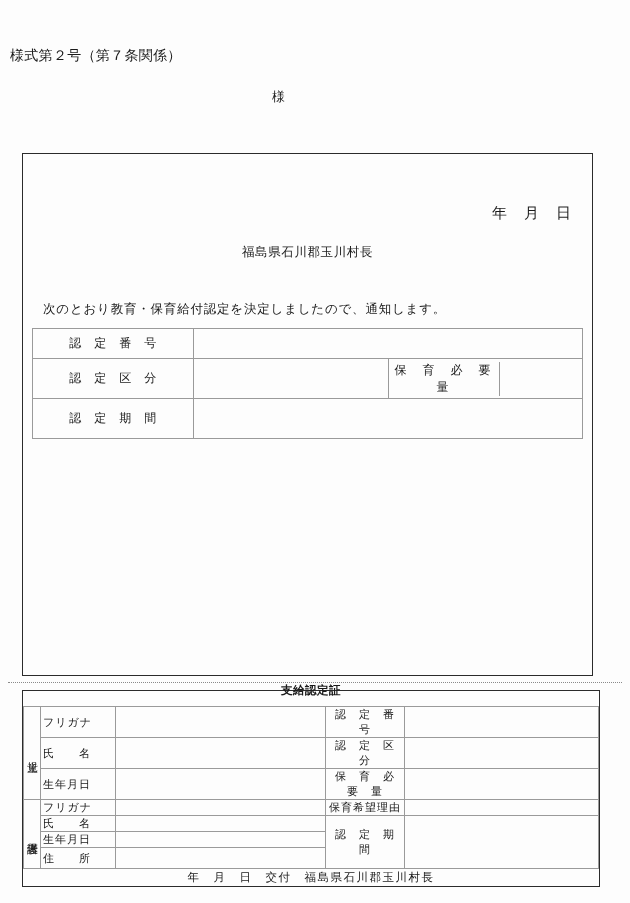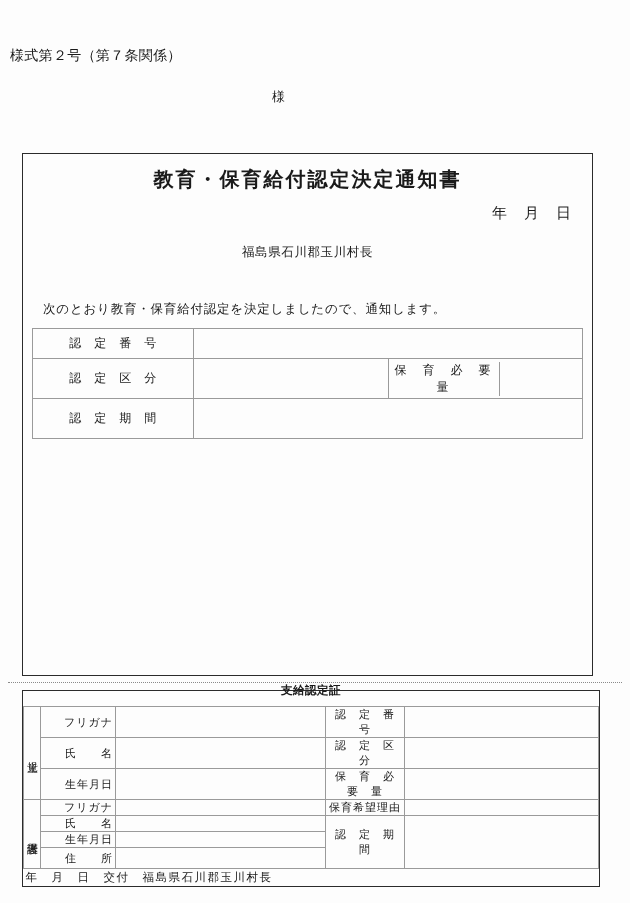--- a/index.html
+++ b/index.html
@@ -160,46 +160,46 @@
     width: 16px;
     text-align: center;
     font-size: 10px;
     line-height: 1.0;
     writing-mode: vertical-rl;
     letter-spacing: 0px;
     padding: 1px 0;
   }
   td.cert-label-l {
     width: 70px;
-    text-align: right;
+    text-align: left;
     letter-spacing: 1px;
     margin-left: 28px;
   }
   td.cert-field-l { width: 205px; }
   td.cert-label-r {
     width: 74px;
     text-align: center;
     letter-spacing: 1px;
   }
   td.cert-field-r { }
   #cert-footer td {
+    text-align: center;
     height: 17px;
     letter-spacing: 1.5px;
     font-size: 11.5px;
   }
 </style>
 </head>
 <body>
 
 <div id="form-code">様式第２号（第７条関係）</div>
 <div id="addressee-honorific">様</div>
 
 <div id="notification-box">
 
-  <div id="doc-title">教育・保育給付認定決定通知書</div>
   <div id="issue-date-line">年　月　日</div>
   <div id="notice-sentence">次のとおり教育・保育給付認定を決定しましたので、通知します。</div>
   <div id="issuer-name">福島県石川郡玉川村長</div>
 
   <table id="main-table">
     <tbody>
       <tr class="h-single">
         <td class="label">認　定　番　号</td>
         <td class="value" colspan="2"></td>
       </tr>

